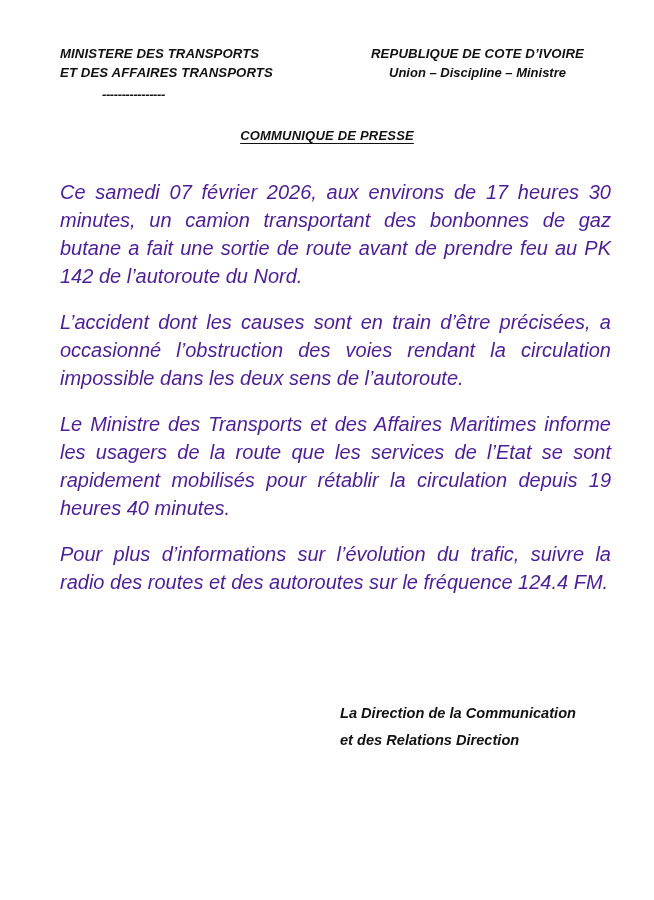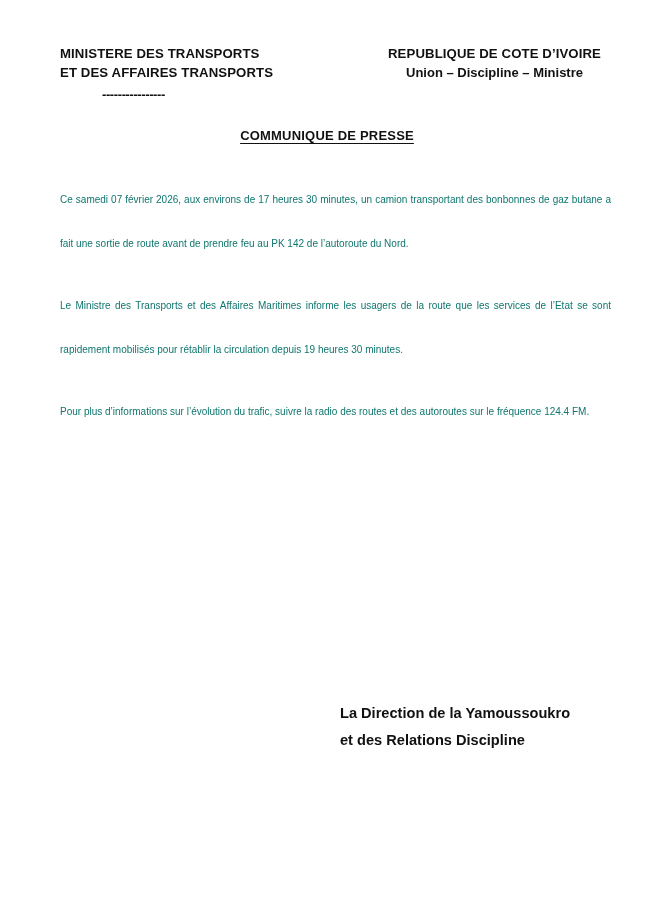--- a/index.html
+++ b/index.html
@@ -14,39 +14,40 @@
     color: #1a1a1a;
     -webkit-font-smoothing: antialiased;
     overflow: hidden;
   }
   .page {
     position: relative;
     width: 652px;
     height: 900px;
     background: #ffffff;
     box-sizing: border-box;
+    font-style: italic;
   }
 
   
   .header {
     position: absolute;
     top: 44px;
     left: 60px;
     right: 44px;
     display: flex;
     align-items: flex-start;
     justify-content: space-between;
   }
   .header-left {
     text-align: left;
   }
   .header-right {
     text-align: center;
     flex: 0 0 auto;
-    margin-right: 7px;
+    margin-right: 24px;
   }
   .header-line {
     font-weight: bold;
     font-size: 13.2px;
     letter-spacing: 0.1px;
     line-height: 19px;
     white-space: nowrap;
     color: #111111;
   }
   .header-sub {
@@ -87,24 +88,24 @@
   
   .body-block {
     position: absolute;
     top: 178px;
     left: 60px;
     width: 551px;
   }
   .para {
     text-align: justify;
     text-justify: inter-word;
-    font-size: 10px;
-    line-height: 44px;
+    font-size: 20px;
+    line-height: 28px;
     margin: 0 0 18px 0;
-    color: #0f766e;
+    color: #4c1d95;
     hyphens: none;
   }
   .para:last-child {
     margin-bottom: 0;
   }
 
   
   .signature {
     position: absolute;
     top: 700px;
@@ -135,22 +136,23 @@
       <div class="header-sub">Union – Discipline – Ministre</div>
     </div>
   </div>
 
   <div class="doc-title">
     <span>COMMUNIQUE DE PRESSE</span>
   </div>
 
   <div class="body-block">
     <p class="para">Ce samedi 07 février 2026, aux environs de 17 heures 30 minutes, un camion transportant des bonbonnes de gaz butane a fait une sortie de route avant de prendre feu au PK 142 de l’autoroute du Nord.</p>
-    <p class="para">Le Ministre des Transports et des Affaires Maritimes informe les usagers de la route que les services de l’Etat se sont rapidement mobilisés pour rétablir la circulation depuis 19 heures 30 minutes.</p>
+    <p class="para">L’accident dont les causes sont en train d’être précisées, a occasionné l’obstruction des voies rendant la circulation impossible dans les deux sens de l’autoroute.</p>
+    <p class="para">Le Ministre des Transports et des Affaires Maritimes informe les usagers de la route que les services de l’Etat se sont rapidement mobilisés pour rétablir la circulation depuis 19 heures 40 minutes.</p>
     <p class="para">Pour plus d’informations sur l’évolution du trafic, suivre la radio des routes et des autoroutes sur le fréquence 124.4 FM.</p>
   </div>
 
   <div class="signature">
-    <div class="sig-line">La Direction de la Yamoussoukro</div>
-    <div class="sig-line">et des Relations Discipline</div>
+    <div class="sig-line">La Direction de la Communication</div>
+    <div class="sig-line">et des Relations Direction</div>
   </div>
 
 </div>
 
 </body></html>

